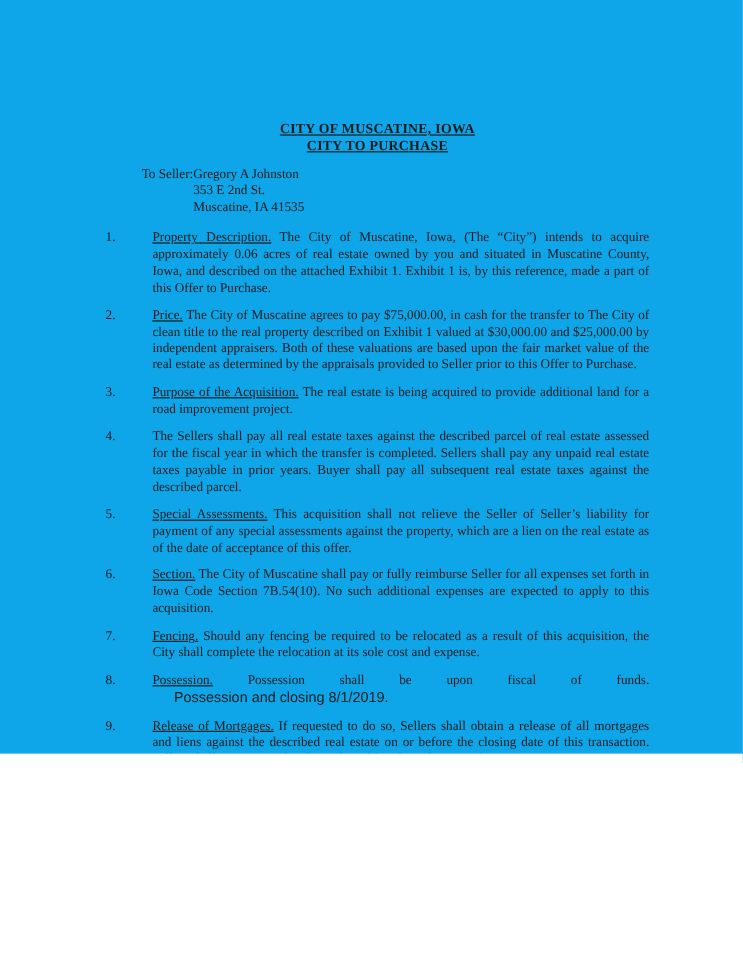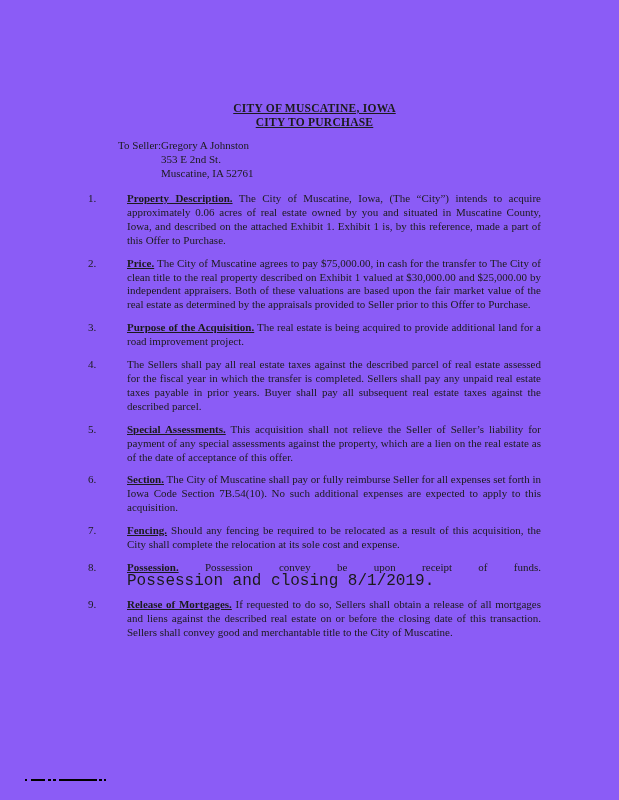--- a/index.html
+++ b/index.html
@@ -3,22 +3,22 @@
 <meta charset="utf-8">
 <style>
   html, body { margin: 0; padding: 0; }
   body {
     width: 619px; height: 800px;
     background: #ffffff;
     font-family: "Liberation Serif", serif;
   }
   .page {
     position: relative;
-    width: 619px; height: 800px;
-    background: #8b5cf6;
+    width: 619px; height: 628px;
+    background: #0ea5e9;
     color: #1b1b1b;
     font-size: 11px;
     overflow: hidden;
   }
   .content {
     position: absolute;
     left: 88px; top: 101px;
     width: 453px;
   }
   .doc-title {
@@ -41,28 +41,29 @@
     margin-top: 9px;
   }
   .item.first { margin-top: 12px; }
   .item-num { width: 39px; flex: none; }
   .item-body {
     flex: 1;
     text-align: justify;
     line-height: 13.9px;
   }
   .heading {
-    font-weight: bold;
+    font-weight: normal;
     text-decoration: underline;
   }
   .para2 { }
   .annotation {
-    font-family: Liberation Mono, monospace;
-    font-size: 16px;
+    font-family: Liberation Sans, sans-serif;
+    font-size: 12px;
     white-space: nowrap;
+    margin-left: 18px;
   }
   .scan-artifact {
     position: absolute;
     left: 25px; top: 779px;
     height: 2px;
     display: flex;
     align-items: center;
   }
   .scan-artifact i {
     display: block;
@@ -86,21 +87,21 @@
     <div class="doc-title">
       <div><span class="tline">CITY OF MUSCATINE, IOWA</span></div>
       <div><span class="tline">CITY TO PURCHASE</span></div>
     </div>
 
     <div class="seller">
       <div class="seller-label">To Seller:</div>
       <div class="seller-address">
         <div>Gregory A Johnston</div>
         <div>353 E 2nd St.</div>
-        <div>Muscatine, IA 52761</div>
+        <div>Muscatine, IA 41535</div>
       </div>
     </div>
 
     <div class="item first">
       <div class="item-num">1.</div>
       <div class="item-body"><span class="heading">Property Description.</span> <span>The City of Muscatine, Iowa, (The “City”) intends to acquire approximately 0.06 acres of real estate owned by you and situated in Muscatine County, Iowa, and described on the attached Exhibit 1.  Exhibit 1 is, by this reference, made a part of this Offer to Purchase.</span></div>
     </div>
 
     <div class="item">
       <div class="item-num">2.</div>
@@ -129,21 +130,21 @@
       <div class="item-body"><span class="heading">Section.</span> <span>The City of Muscatine shall pay or fully reimburse Seller for all expenses set forth in Iowa Code Section 7B.54(10).  No such additional expenses are expected to apply to this acquisition.</span></div>
     </div>
 
     <div class="item">
       <div class="item-num">7.</div>
       <div class="item-body"><span class="heading">Fencing.</span> <span>Should any fencing be required to be relocated as a result of this acquisition, the City shall complete the relocation at its sole cost and expense.</span></div>
     </div>
 
     <div class="item">
       <div class="item-num">8.</div>
-      <div class="item-body"><span class="heading">Possession.</span> <span>Possession convey be upon receipt of funds.</span> <span class="annotation">Possession and closing 8/1/2019.</span></div>
+      <div class="item-body"><span class="heading">Possession.</span> <span>Possession shall be upon fiscal of funds.</span> <span class="annotation">Possession and closing 8/1/2019.</span></div>
     </div>
 
     <div class="item">
       <div class="item-num">9.</div>
       <div class="item-body"><span class="heading">Release of Mortgages.</span> <span>If requested to do so, Sellers shall obtain a release of all mortgages and liens against the described real estate on or before the closing date of this transaction.  Sellers shall convey good and merchantable title to the City of Muscatine.</span></div>
     </div>
 
 
   </div>
 

